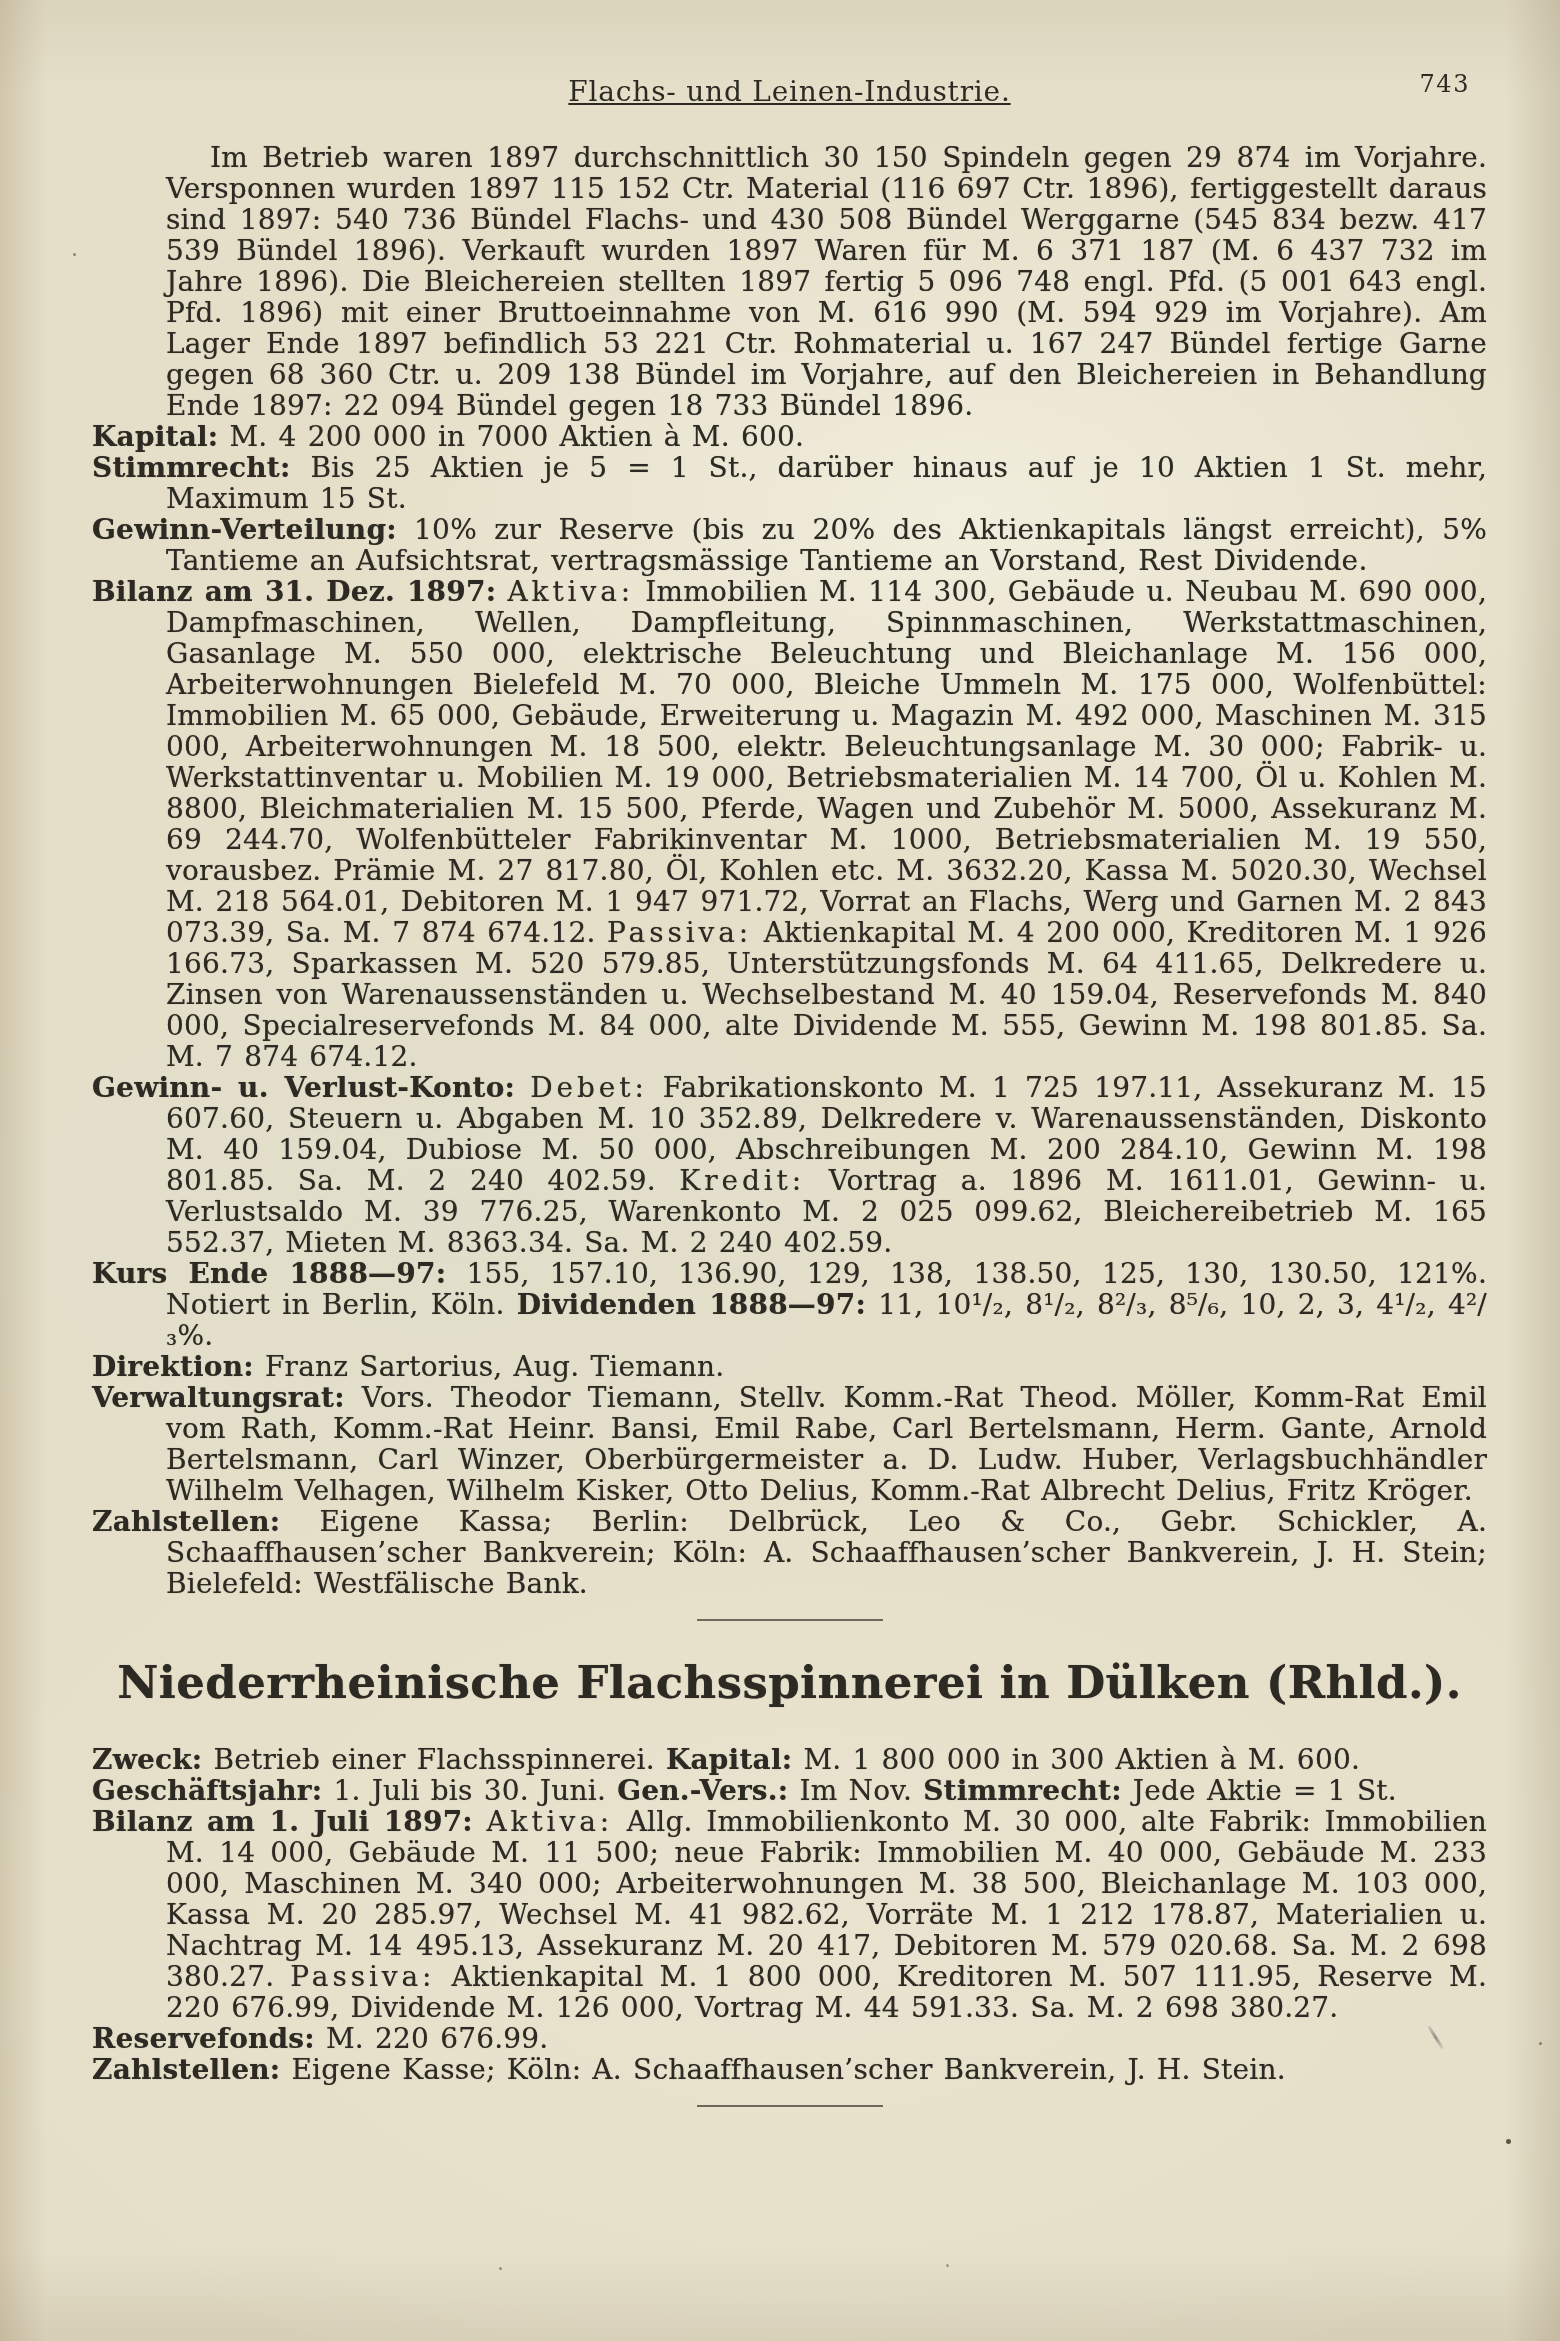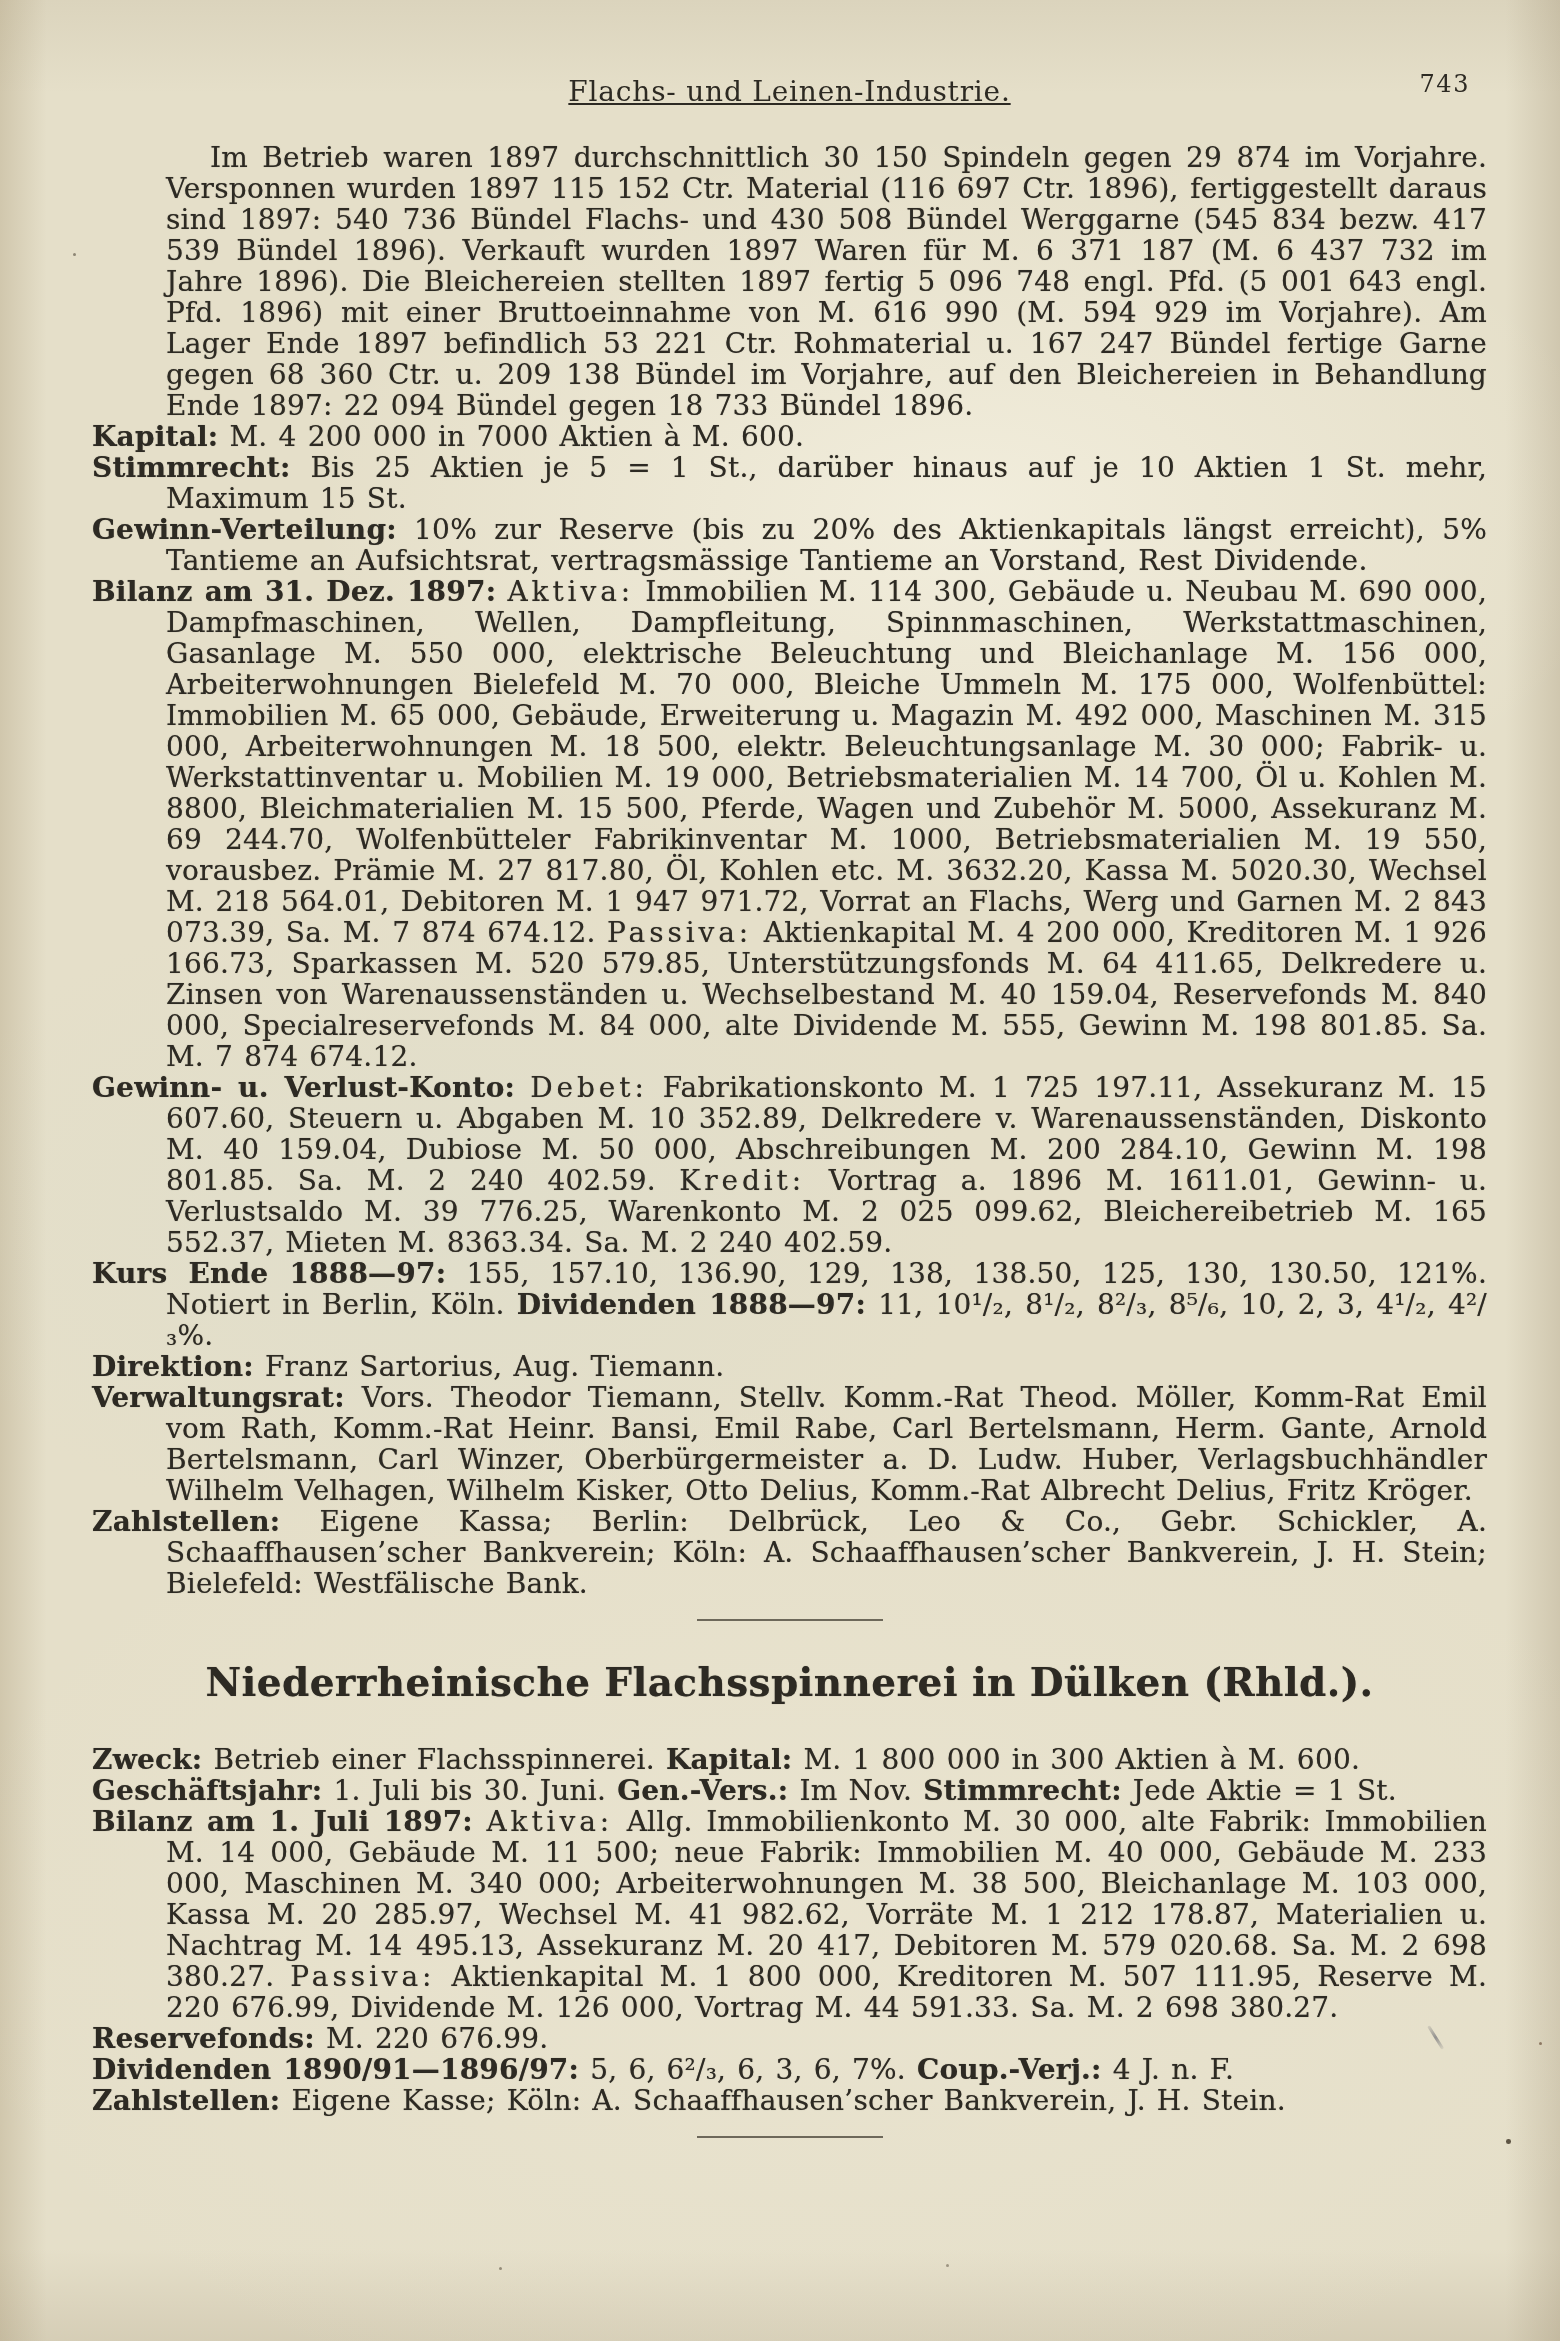--- a/index.html
+++ b/index.html
@@ -49,21 +49,21 @@
   .company1-entries{margin-top:0;}
   .b{font-weight:bold;}
   .sp{letter-spacing:3.9px;}
   .rule{
     width:186px;border:none;margin:20px auto 0 auto;
     border-top:2.3px solid rgba(62,57,46,0.72);
   }
   .heading2{
     margin:34px 0 0 0;
     text-align:center;
-    font-size:39px;line-height:55px;font-weight:bold;
+    font-size:45px;line-height:55px;font-weight:bold;
     letter-spacing:0.4px;
     text-shadow:0 0 0.8px rgba(45,42,35,0.6);
   }
   .company2-entries{margin-top:34px;}
   .speck{position:absolute;border-radius:50%;background:rgba(60,50,35,0.8);}
   .speck.s1{left:73px;top:253px;width:3.1px;height:3.1px;background:rgba(70,60,45,0.55);}
   .speck.s2{left:1539px;top:2042px;width:3.1px;height:3.1px;background:rgba(90,60,40,0.6);}
   .speck.s3{left:1506px;top:2139px;width:4.7px;height:4.7px;}
   .speck.s4{left:499px;top:2267px;width:3.1px;height:3.1px;background:rgba(70,60,45,0.5);}
   .speck.s5{left:946px;top:2264px;width:3.1px;height:3.1px;background:rgba(70,60,45,0.45);}
@@ -99,21 +99,20 @@
 
     <hr class="rule">
 
     <h1 class="heading2">Niederrheinische Flachsspinnerei in Dülken (Rhld.).</h1>
 
     <div class="textblock company2-entries">
         <p class="para entry"><span class="b">Zweck:</span><span> Betrieb einer Flachsspinnerei. </span><span class="b">Kapital:</span><span> M. 1 800 000 in 300 Aktien à M. 600.</span></p>
         <p class="para entry"><span class="b">Geschäftsjahr:</span><span> 1. Juli bis 30. Juni. </span><span class="b">Gen.-Vers.:</span><span> Im Nov. </span><span class="b">Stimmrecht:</span><span> Jede Aktie = 1 St.</span></p>
         <p class="para entry"><span class="b">Bilanz am 1. Juli 1897:</span><span> </span><span class="sp">Aktiva:</span><span> Allg. Immobilienkonto M. 30 000, alte Fabrik: Immobilien M. 14 000, Gebäude M. 11 500; neue Fabrik: Immobilien M. 40 000, Gebäude M. 233 000, Maschinen M. 340 000; Arbeiterwohnungen M. 38 500, Bleichanlage M. 103 000, Kassa M. 20 285.97, Wechsel M. 41 982.62, Vorräte M. 1 212 178.87, Materialien u. Nachtrag M. 14 495.13, Assekuranz M. 20 417, Debitoren M. 579 020.68. Sa. M. 2 698 380.27. </span><span class="sp">Passiva:</span><span> Aktienkapital M. 1 800 000, Kreditoren M. 507 111.95, Reserve M. 220 676.99, Dividende M. 126 000, Vortrag M. 44 591.33. Sa. M. 2 698 380.27.</span></p>
         <p class="para entry"><span class="b">Reservefonds:</span><span> M. 220 676.99.</span></p>
-        <p class="para entry"><span class="b">Dividenden 1890/91—1896/97:</span><span> 5, 6, 6²/₃, 6, 3, 6, 7%. </span><span class="b">Coup.-Verj.:</span><span> 4 J. n. F.</span></p>
         <p class="para entry"><span class="b">Zahlstellen:</span><span> Eigene Kasse; Köln: A. Schaaffhausen’scher Bankverein, J. H. Stein.</span></p>
       </div>
 
     <hr class="rule">
 
   </div>
 
   <div class="penmark"></div>
   <div class="speck s1"></div>
   <div class="speck s2"></div>

